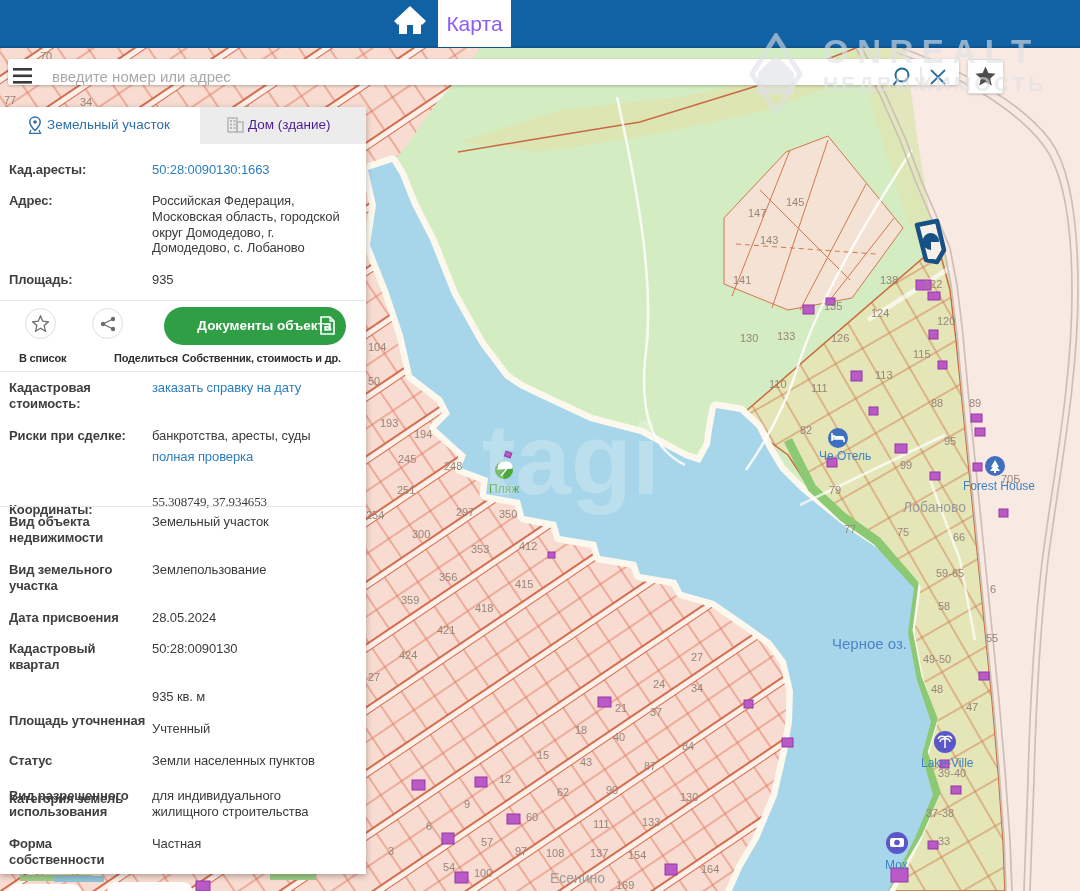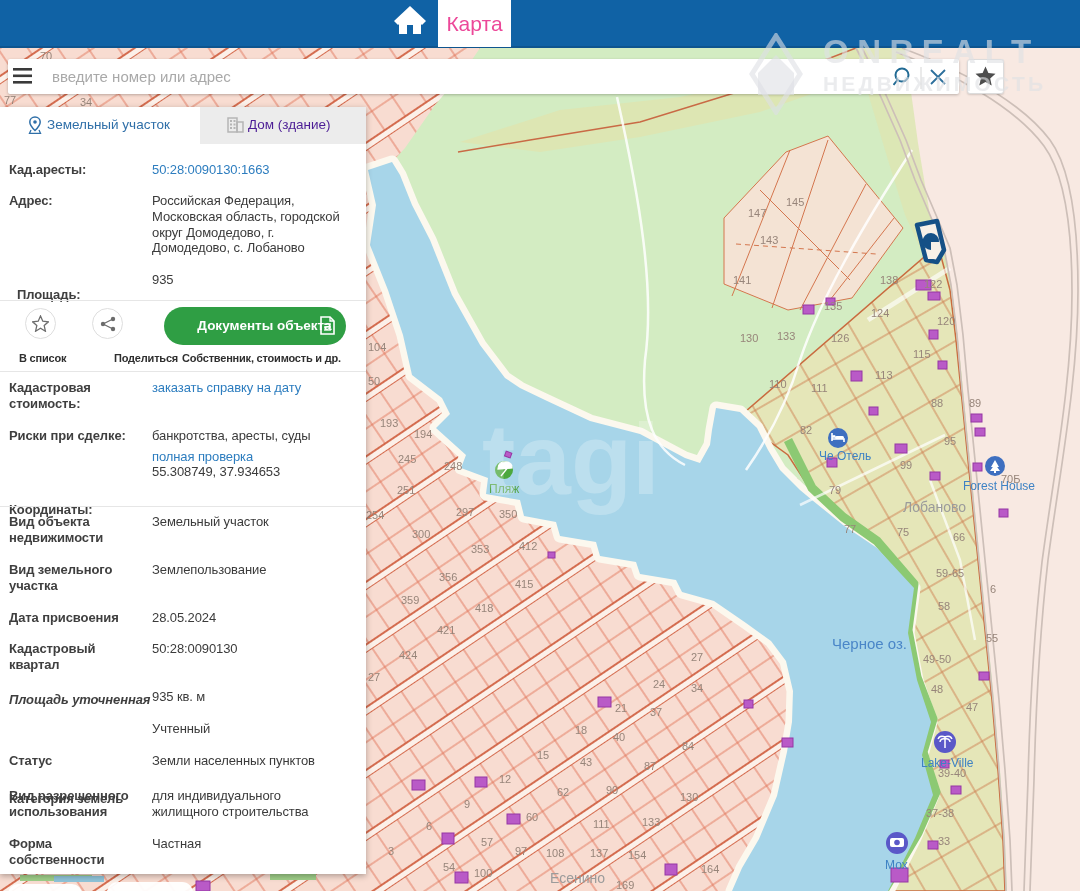--- a/index.html
+++ b/index.html
@@ -4,23 +4,23 @@
 <style>
   html,body{margin:0;padding:0;}
   body{width:1080px;height:891px;overflow:hidden;position:relative;
        font-family:"Liberation Sans", sans-serif;background:#f8e9e2;}
   .abs{position:absolute;}
   #map{position:absolute;left:0;top:0;width:1080px;height:891px;}
   
   #hdr{position:absolute;left:0;top:0;width:1080px;height:48px;background:#1062a5;}
   #hdr .shade{position:absolute;left:0;top:46px;width:1080px;height:2px;background:#0e558f;}
   #tab-karta{position:absolute;left:438px;top:0;width:73px;height:47px;background:#ffffff;
-      color:#ec4899;font-size:21px;line-height:47px;text-align:center;}
+      color:#8b5cf6;font-size:21px;line-height:47px;text-align:center;}
   
-  #search{position:absolute;left:8px;top:59px;width:951px;height:35px;background:#fff;
+  #search{position:absolute;left:8px;top:59px;width:951px;height:26px;background:#fff;
      border-radius:2px;box-shadow:0 1px 3px rgba(0,0,0,.25);}
   #search .ph{position:absolute;left:44px;top:9px;font-size:15px;color:#a9a9a9;}
   #starbtn{position:absolute;left:967px;top:59px;width:37px;height:35px;background:#fff;
      border:1px solid #dcdcdc;box-sizing:border-box;border-radius:3px;box-shadow:0 1px 2px rgba(0,0,0,.15);}
   
   #panel{position:absolute;left:0;top:107px;width:366px;height:767px;background:#fff;
      box-shadow:0 2px 6px rgba(0,0,0,.3);}
   #tab2{position:absolute;left:200px;top:107px;width:166px;height:37px;background:#ececec;}
   .pl{position:absolute;left:9px;font-size:13px;font-weight:bold;color:#3f3f3f;line-height:15.8px;width:142px;letter-spacing:-0.1px;}
   .pv{position:absolute;left:152px;font-size:13px;color:#3b3b3b;line-height:15.8px;width:200px;letter-spacing:-0.1px;}
@@ -319,21 +319,21 @@
     <rect x="6.5" y="6.5" width="2" height="2" fill="#b5b5b5"></rect>
   <rect x="3" y="10" width="2" height="2" fill="#b5b5b5"></rect>
     <rect x="6.5" y="10" width="2" height="2" fill="#b5b5b5"></rect>
 </svg>
 <div class="abs" style="left:248px;top:117px;font-size:13.5px;color:#4c1d95;">Дом (здание)</div>
 
 <div class="pl" style="top:162px;">Кад.аресты:</div>
 <div class="pv lnk" style="top:162px;">50:28:0090130:1663</div>
 <div class="pl" style="top:193px;">Адрес:</div>
 <div class="pv" style="top:193px;">Российская Федерация, Московская область, городской округ Домодедово, г. Домодедово, с. Лобаново</div>
-<div class="pl" style="top:287px;margin-left:8px;">Площадь:</div>
+<div class="pl" style="top:272px;">Площадь:</div>
 <div class="pv" style="top:272px;">935</div>
 <div class="pdiv" style="top:300px;"></div>
 
 <div class="circ" style="left:25px;"></div>
 <div class="circ" style="left:92px;"></div>
 <svg class="abs" style="left:32px;top:315px;" width="17" height="17" viewBox="0 0 17 17">
   <path d="M8.5,1 L10.8,6.2 L16.4,6.8 L12.2,10.6 L13.4,16.2 L8.5,13.3 L3.6,16.2 L4.8,10.6 L0.6,6.8 L6.2,6.2 Z" fill="none" stroke="#6c6c6c" stroke-width="1.3"></path>
 </svg>
 <svg class="abs" style="left:100px;top:316px;" width="16" height="16" viewBox="0 0 16 16">
   <circle cx="13" cy="3" r="2.2" fill="#6c6c6c"></circle>
@@ -353,32 +353,32 @@
 </svg>
 <div class="clab" style="left:182px;">Собственник, стоимость и др.</div>
 <div class="pdiv" style="top:371px;"></div>
 
 <div class="pl" style="top:380px;">Кадастровая стоимость:</div>
 <div class="pv lnk" style="top:380px;">заказать справку на дату</div>
 <div class="pl" style="top:428px;">Риски при сделке:</div>
 <div class="pv" style="top:428px;">банкротства, аресты, суды</div>
 <div class="pv lnk" style="top:449px;">полная проверка</div>
 <div class="pl" style="top:478px;margin-top:24px;">Координаты:</div>
-<div class="pv" style="top:464px;">55.308749, 37.934653</div>
+<div class="pv" style="top:494px;font-family:Liberation Serif, serif;">55.308749, 37.934653</div>
 <div class="pdiv" style="top:506px;"></div>
 
 <div class="pl" style="top:514px;">Вид объекта недвижимости</div>
 <div class="pv" style="top:514px;">Земельный участок</div>
 <div class="pl" style="top:562px;">Вид земельного участка</div>
 <div class="pv" style="top:562px;">Землепользование</div>
 <div class="pl" style="top:610px;">Дата присвоения</div>
 <div class="pv" style="top:610px;">28.05.2024</div>
 <div class="pl" style="top:641px;">Кадастровый<br>квартал</div>
 <div class="pv" style="top:641px;">50:28:0090130</div>
-<div class="pl" style="top:692px;font-style:italic;">Площадь уточненная</div>
+<div class="pl" style="top:713px;">Площадь уточненная</div>
 <div class="pv" style="top:689px;">935 кв. м</div>
 <div class="pl" style="top:721px;margin-top:32px;">Статус</div>
 <div class="pv" style="top:721px;">Учтенный</div>
 <div class="pl" style="top:753px;margin-top:38px;">Категория земель</div>
 <div class="pv" style="top:753px;">Земли населенных пунктов</div>
 <div class="pl" style="top:788px;">Вид разрешенного использования</div>
 <div class="pv" style="top:788px;">для индивидуального<br>жилищного строительства</div>
 <div class="pl" style="top:836px;">Форма<br>собственности</div>
 <div class="pv" style="top:836px;">Частная</div>
 

